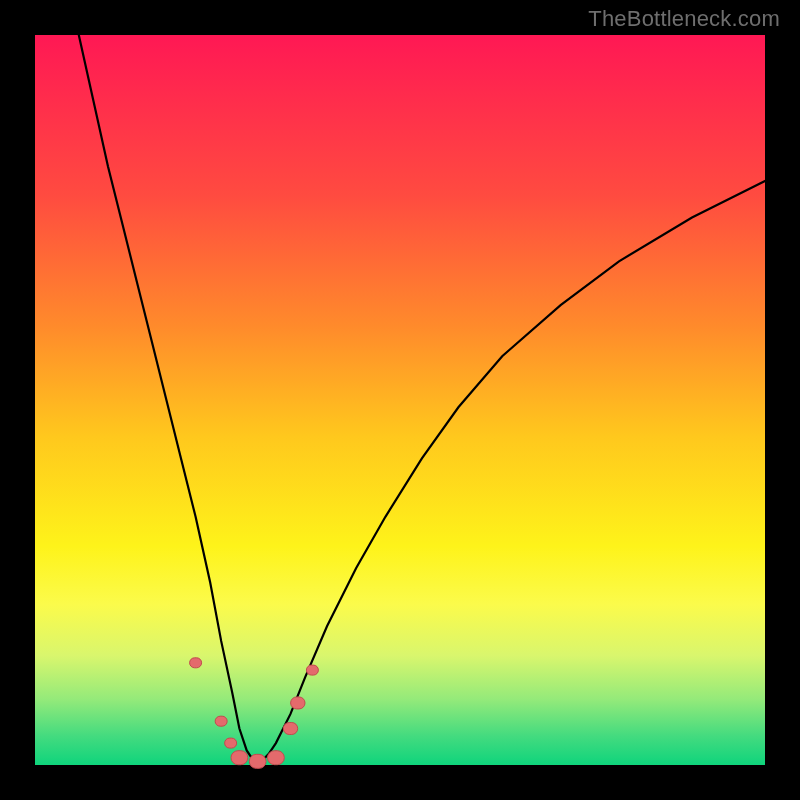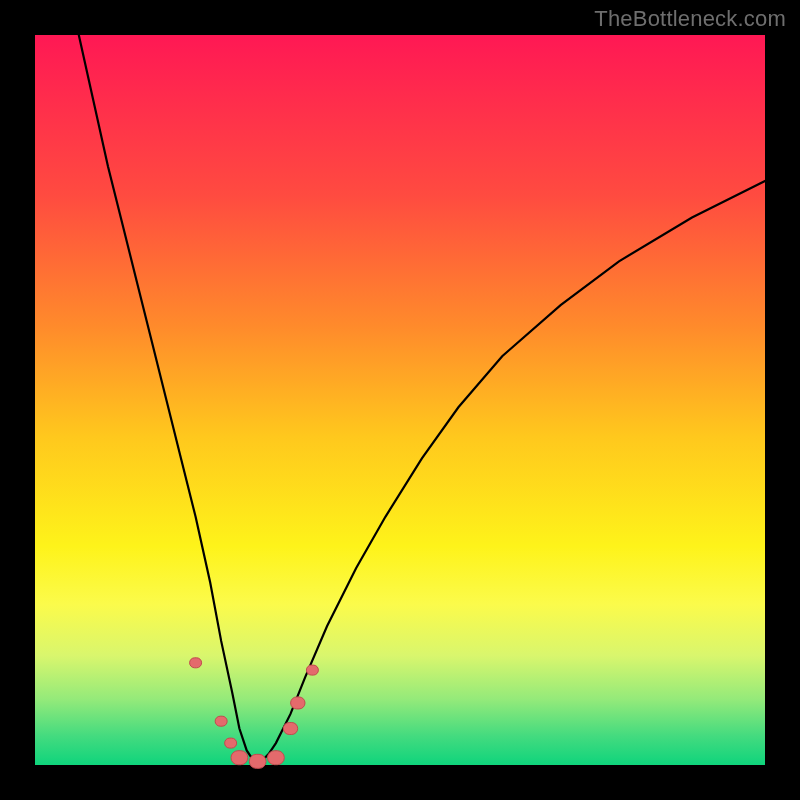--- a/index.html
+++ b/index.html
@@ -35,21 +35,21 @@
       #fbfb4b 78%,
       #d9f66d 85%,
       #94ea7a 91%,
       #44db7f 96%,
       #0fd47c 100%
     );
   }
   .watermark {
     position: absolute;
     top: 6px;
-    right: 14px;
+    right: 20px;
     color: #6e6e6e;
     font-size: 22px;
     letter-spacing: 0.2px;
     font-weight: 400;
   }
   svg.overlay {
     position: absolute;
     left: 35px;
     top: 35px;
     width: 730px;

